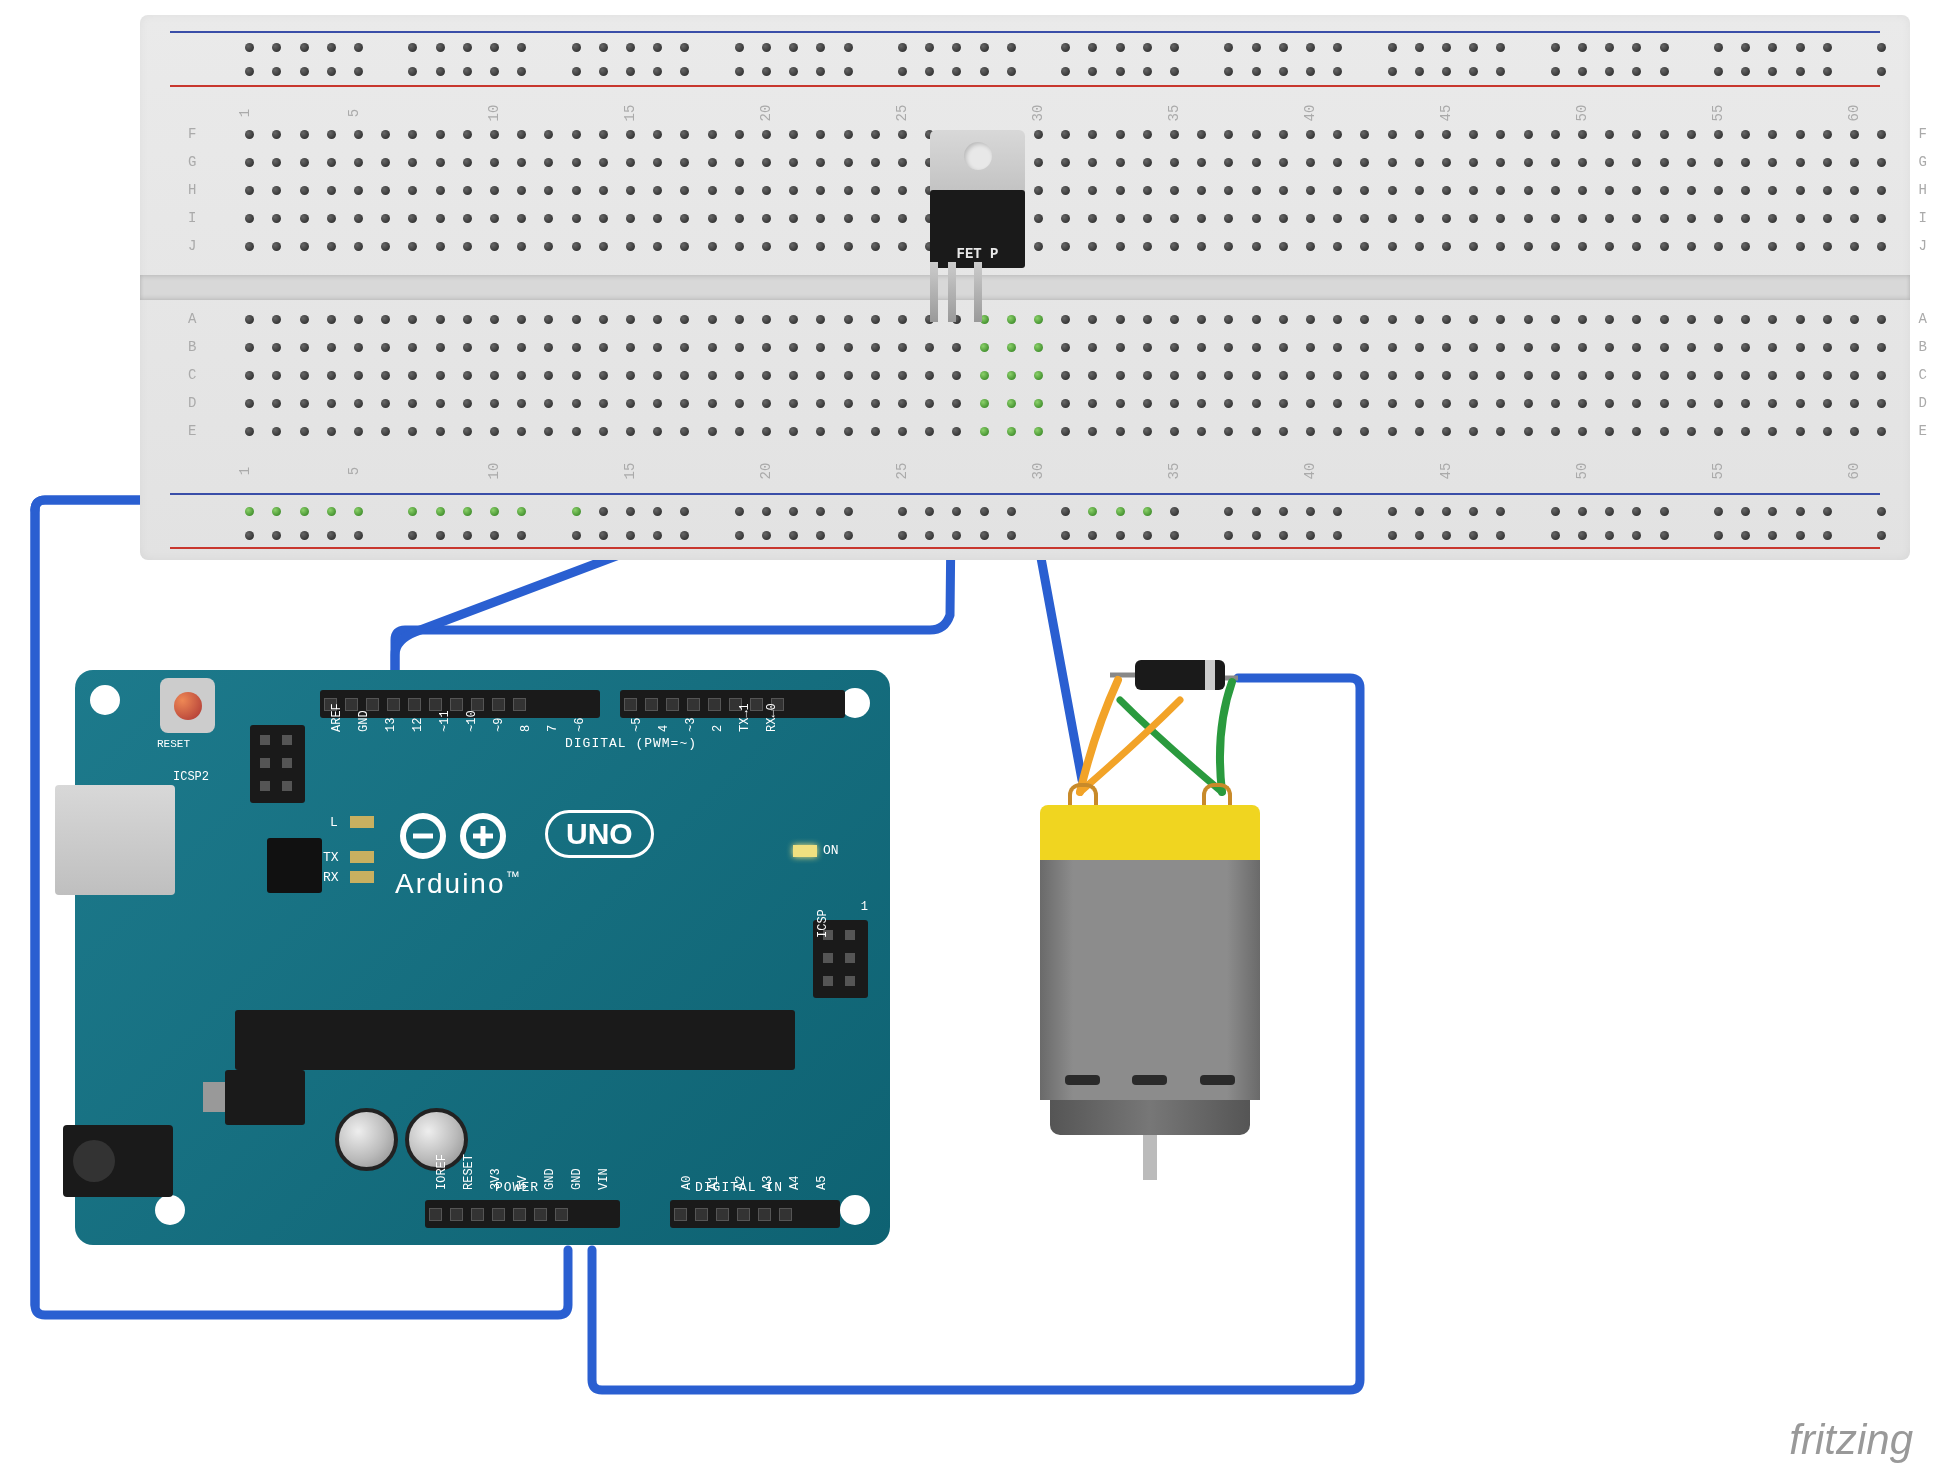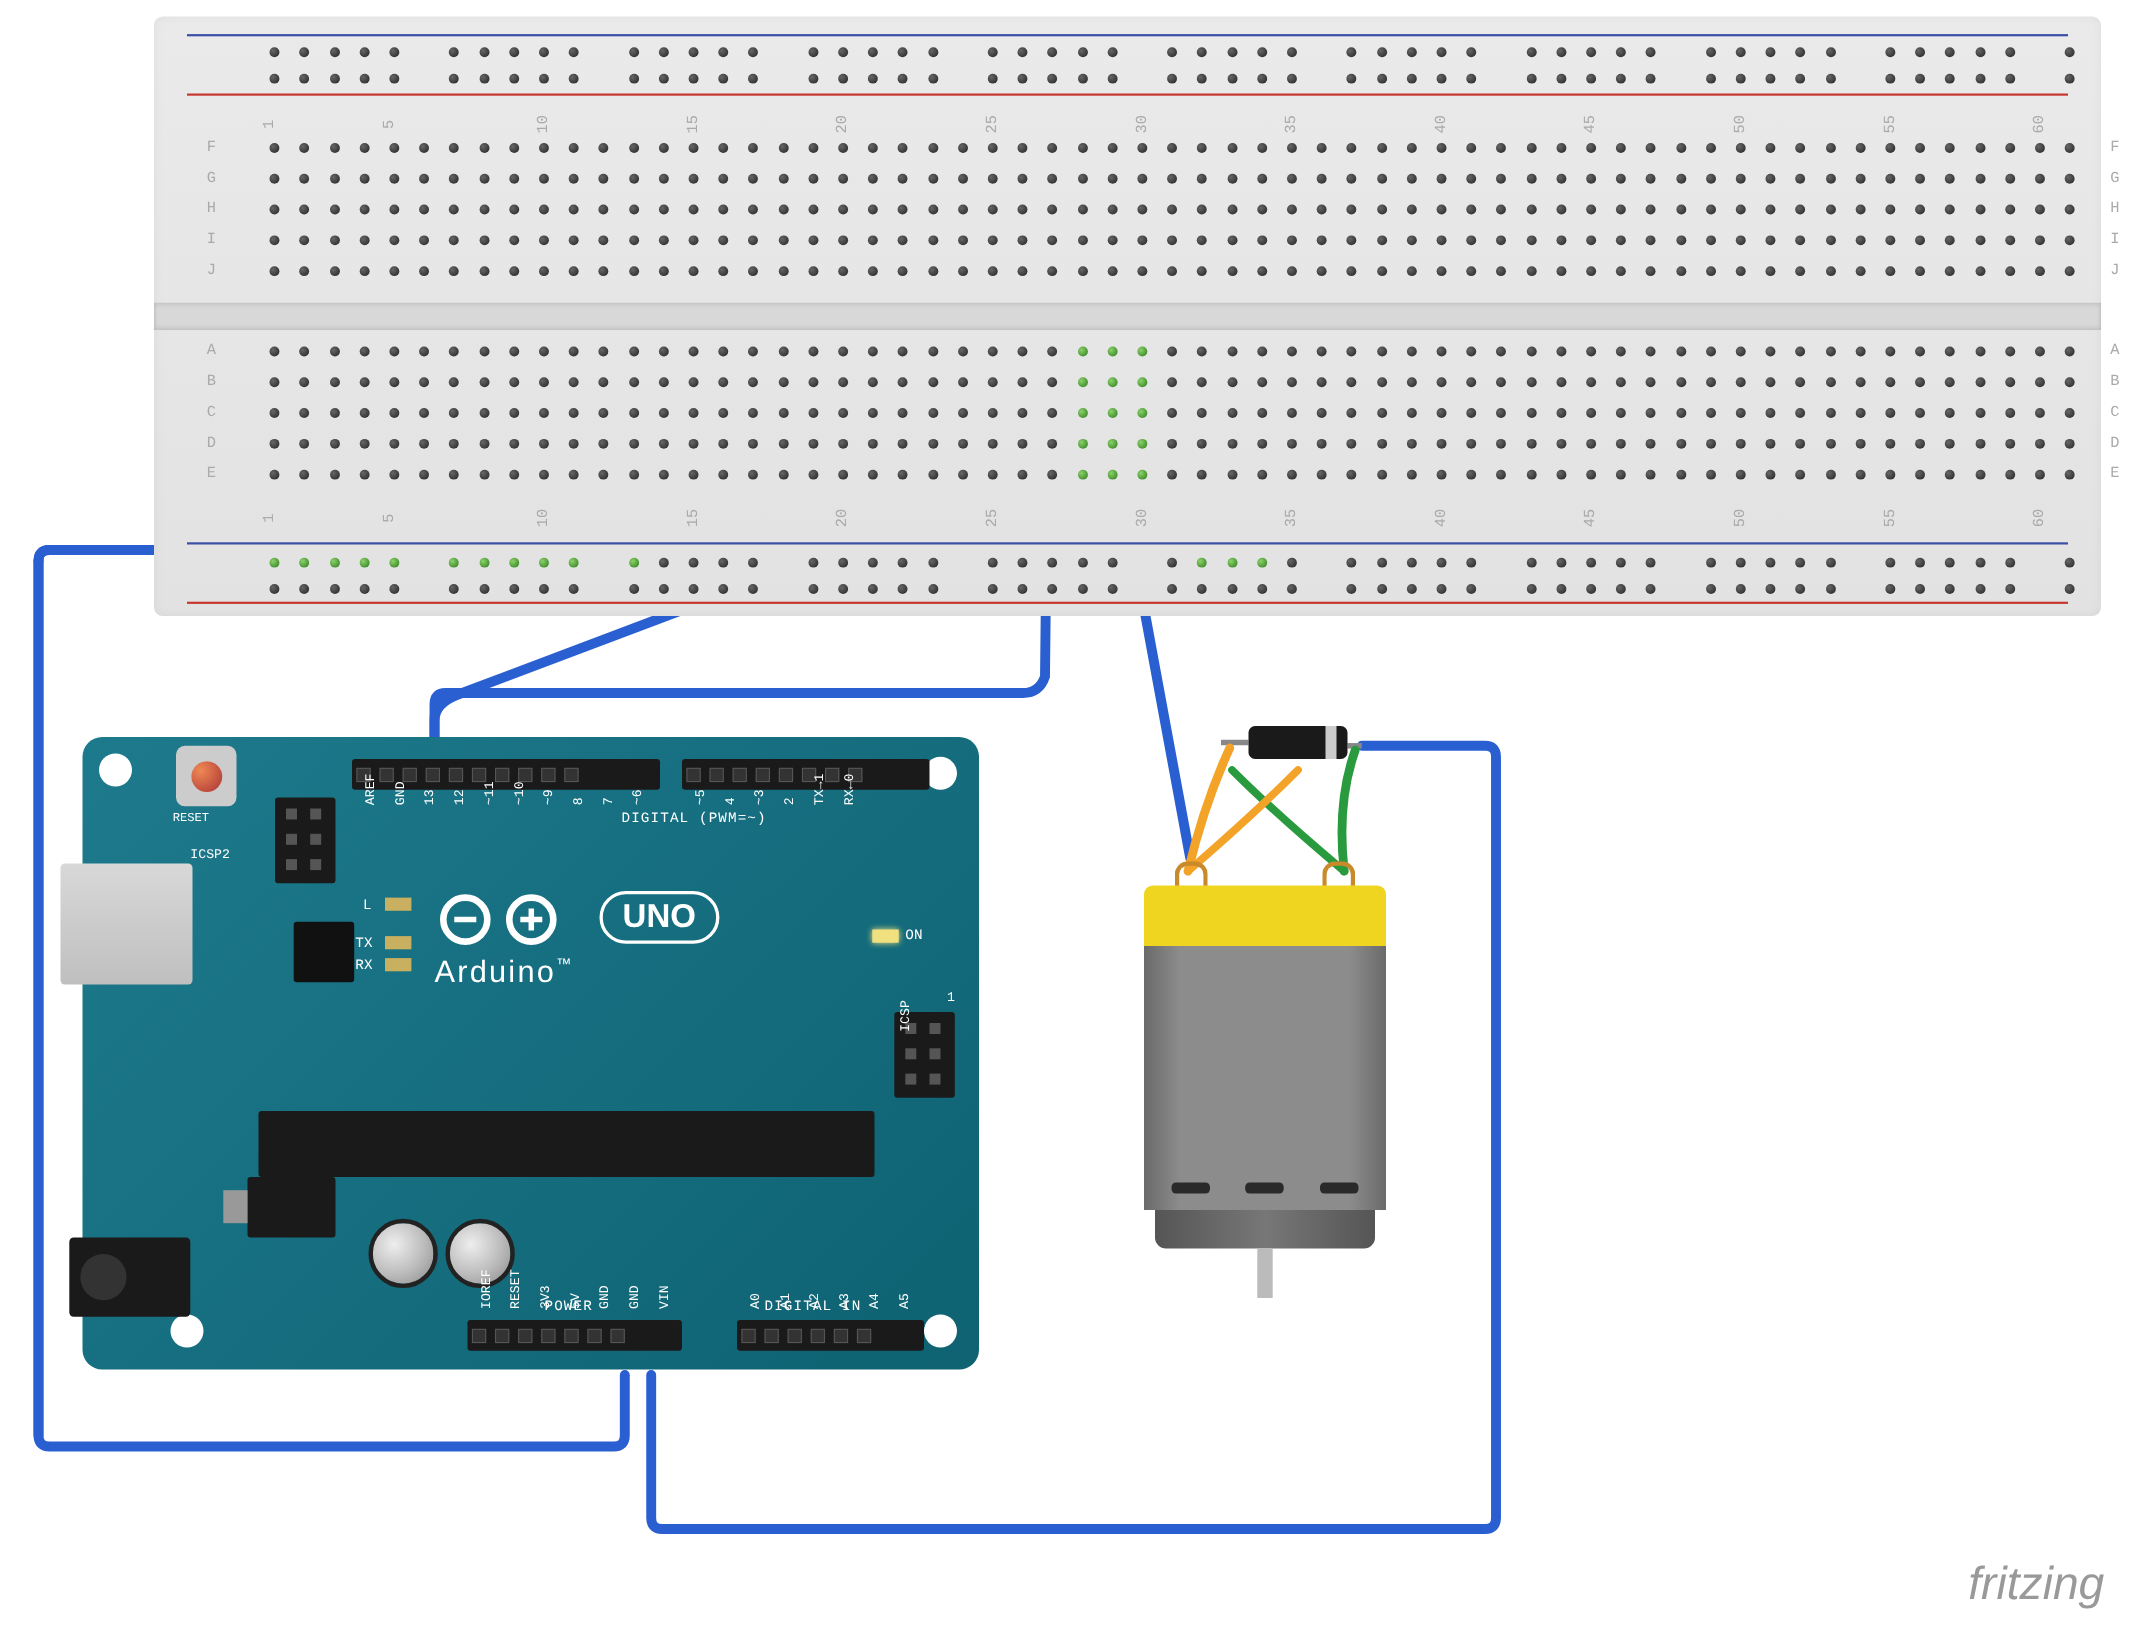--- a/index.html
+++ b/index.html
@@ -1110,20 +1110,31 @@
       <div class="bb-row-label" style="left: 48px; top: 380px;">D</div>
       <div class="bb-row-label" style="left: 1778.4px; top: 380px;">D</div>
       <div class="bb-row-label" style="left: 48px; top: 352px;">C</div>
       <div class="bb-row-label" style="left: 1778.4px; top: 352px;">C</div>
       <div class="bb-row-label" style="left: 48px; top: 324px;">B</div>
       <div class="bb-row-label" style="left: 1778.4px; top: 324px;">B</div>
       <div class="bb-row-label" style="left: 48px; top: 296px;">A</div>
       <div class="bb-row-label" style="left: 1778.4px; top: 296px;">A</div>
     </div>
 
+  <div class="mosfet">
+    <div class="tab">
+        <div class="hole"></div>
+      </div>
+    <div class="body">
+      <span>FET P</span>
+    </div>
+    <div class="leg"></div>
+    <div class="leg"></div>
+    <div class="leg"></div>
+  </div>
 
   <div class="diode">
     <div class="band"></div>
   </div>
 
   <div class="motor">
     <div class="term left"></div>
     <div class="term right"></div>
     <div class="top"></div>
     <div class="body"></div>

